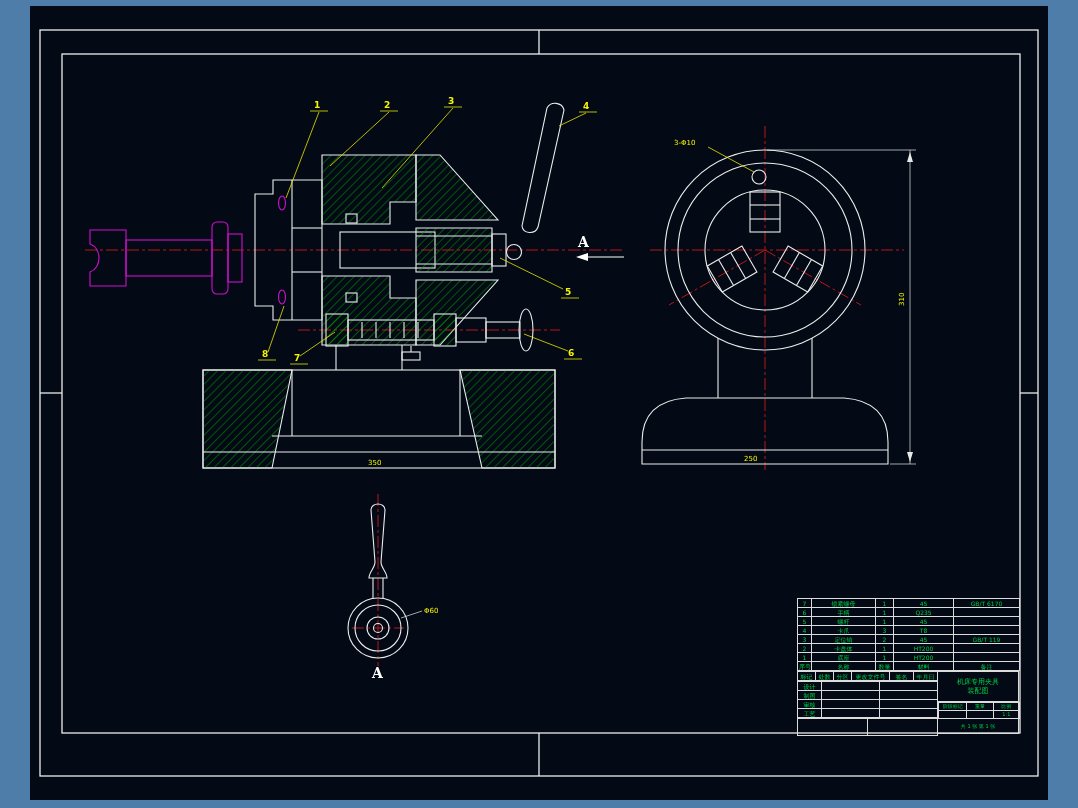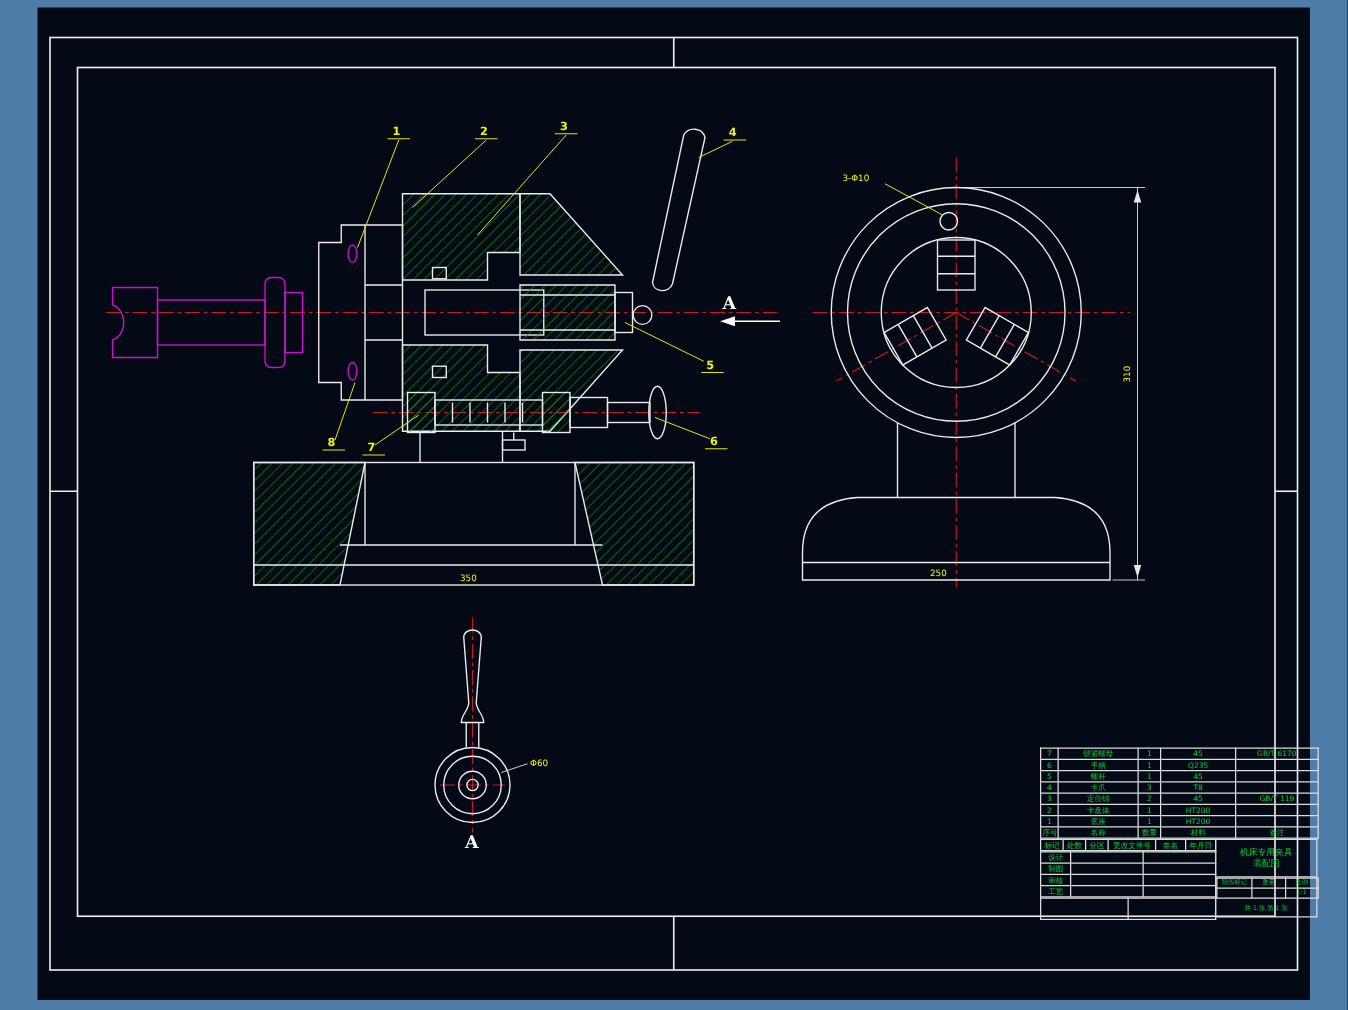--- a/index.html
+++ b/index.html
@@ -24,21 +24,21 @@
   .mag, .mag * { stroke:#cf10cf; }
   .cl { stroke:#d01818; stroke-width:0.9; fill:none; stroke-dasharray:12 3 3 3; }
   .lead { stroke:#e8e400; stroke-width:0.8; fill:none; }
   .dimline { stroke:#e8e8e8; stroke-width:0.7; fill:none; }
   .co { fill:#f5f500; font-size:9px; font-weight:bold; font-family:"DejaVu Sans",sans-serif; }
   .dimsm { fill:#f5f500; font-size:7px; font-family:"DejaVu Sans",sans-serif; }
   .biglabel { fill:#ffffff; font-size:14px; font-weight:bold; font-family:"DejaVu Serif",serif; }
 
   
   .tb {
-    position:absolute; left:802px; top:592px; width:222px; height:135px;
+    position:absolute; left:767px; top:592px; width:222px; height:135px;
     color:#00cc44;
   }
   .tb table { border-collapse:collapse; width:222px; table-layout:fixed; }
   .tb td {
     border:1px solid #dcdcdc;
     font-size:6px; line-height:7px; height:9px;
     color:#00cc44; text-align:center;
     overflow:hidden; white-space:nowrap; padding:0 1px;
   }
   .tb-bottom { display:flex; width:222px; height:63px; }

